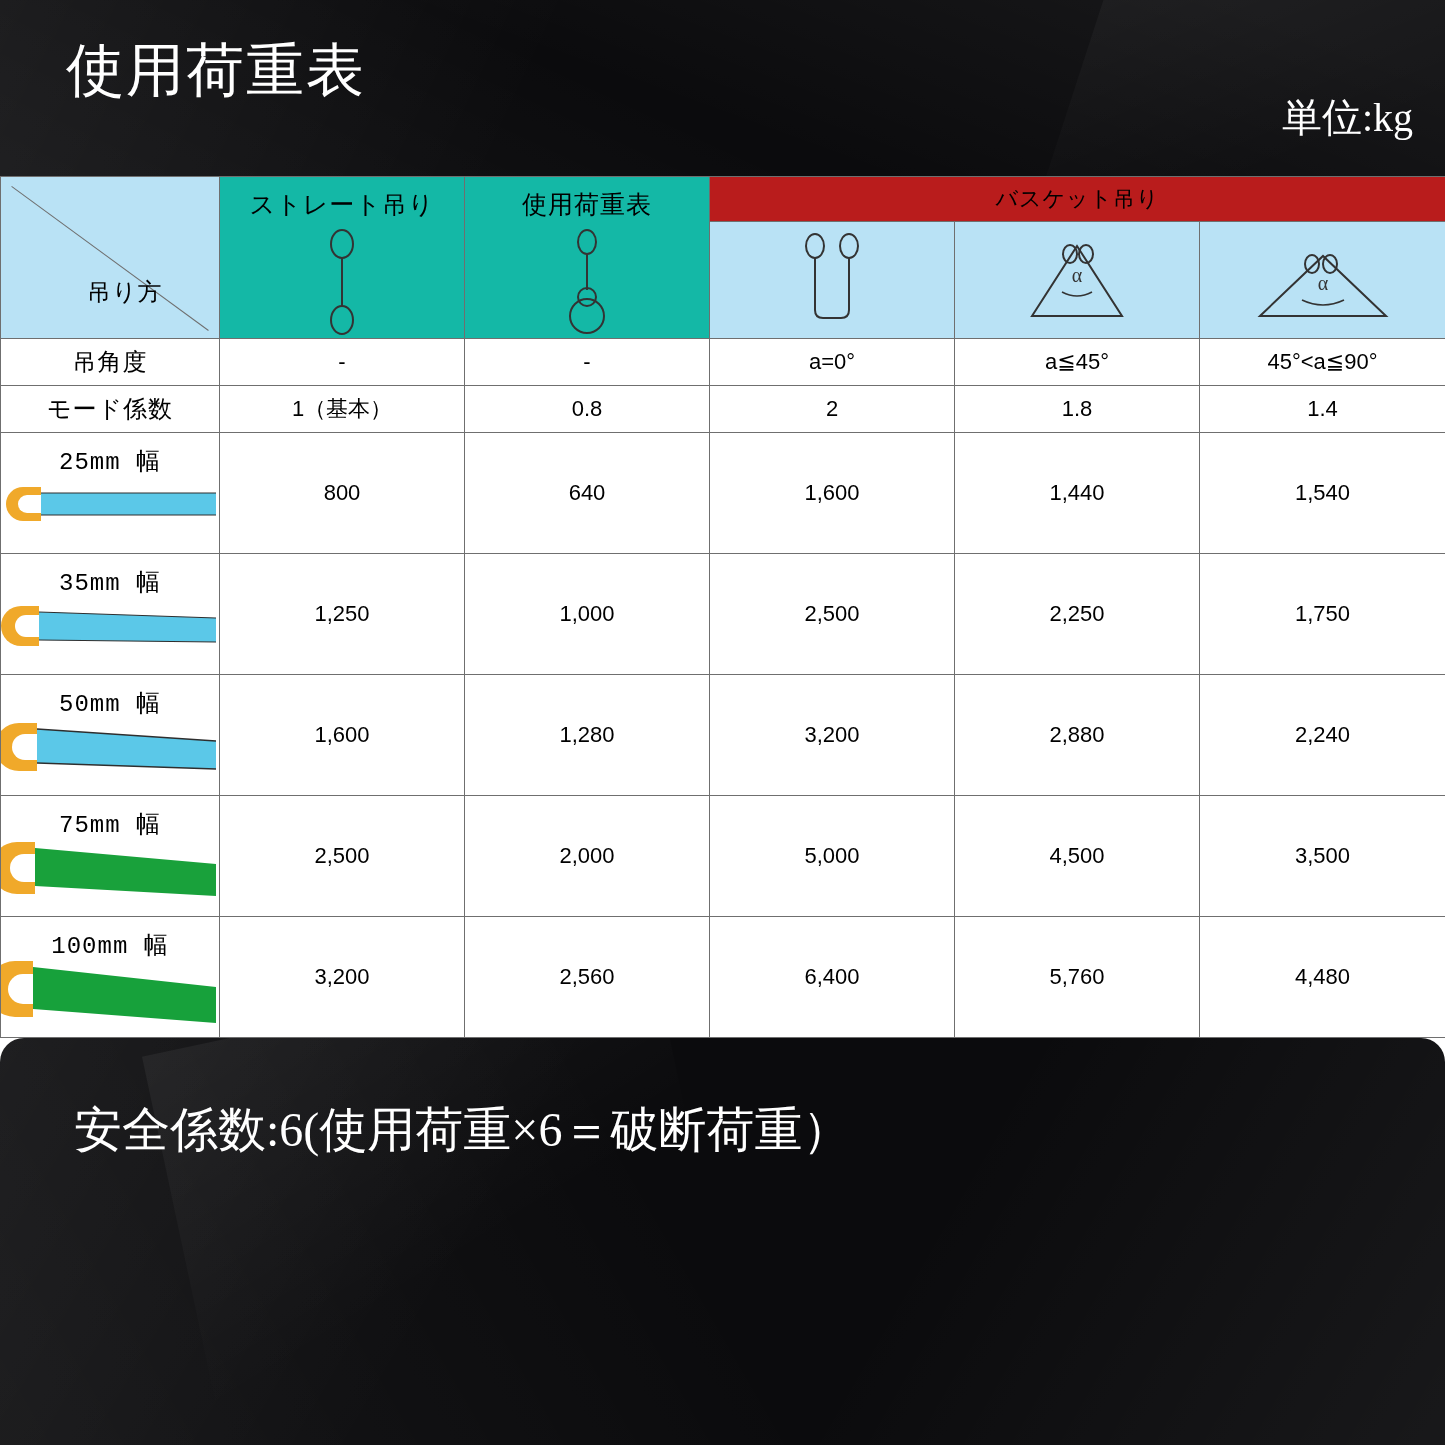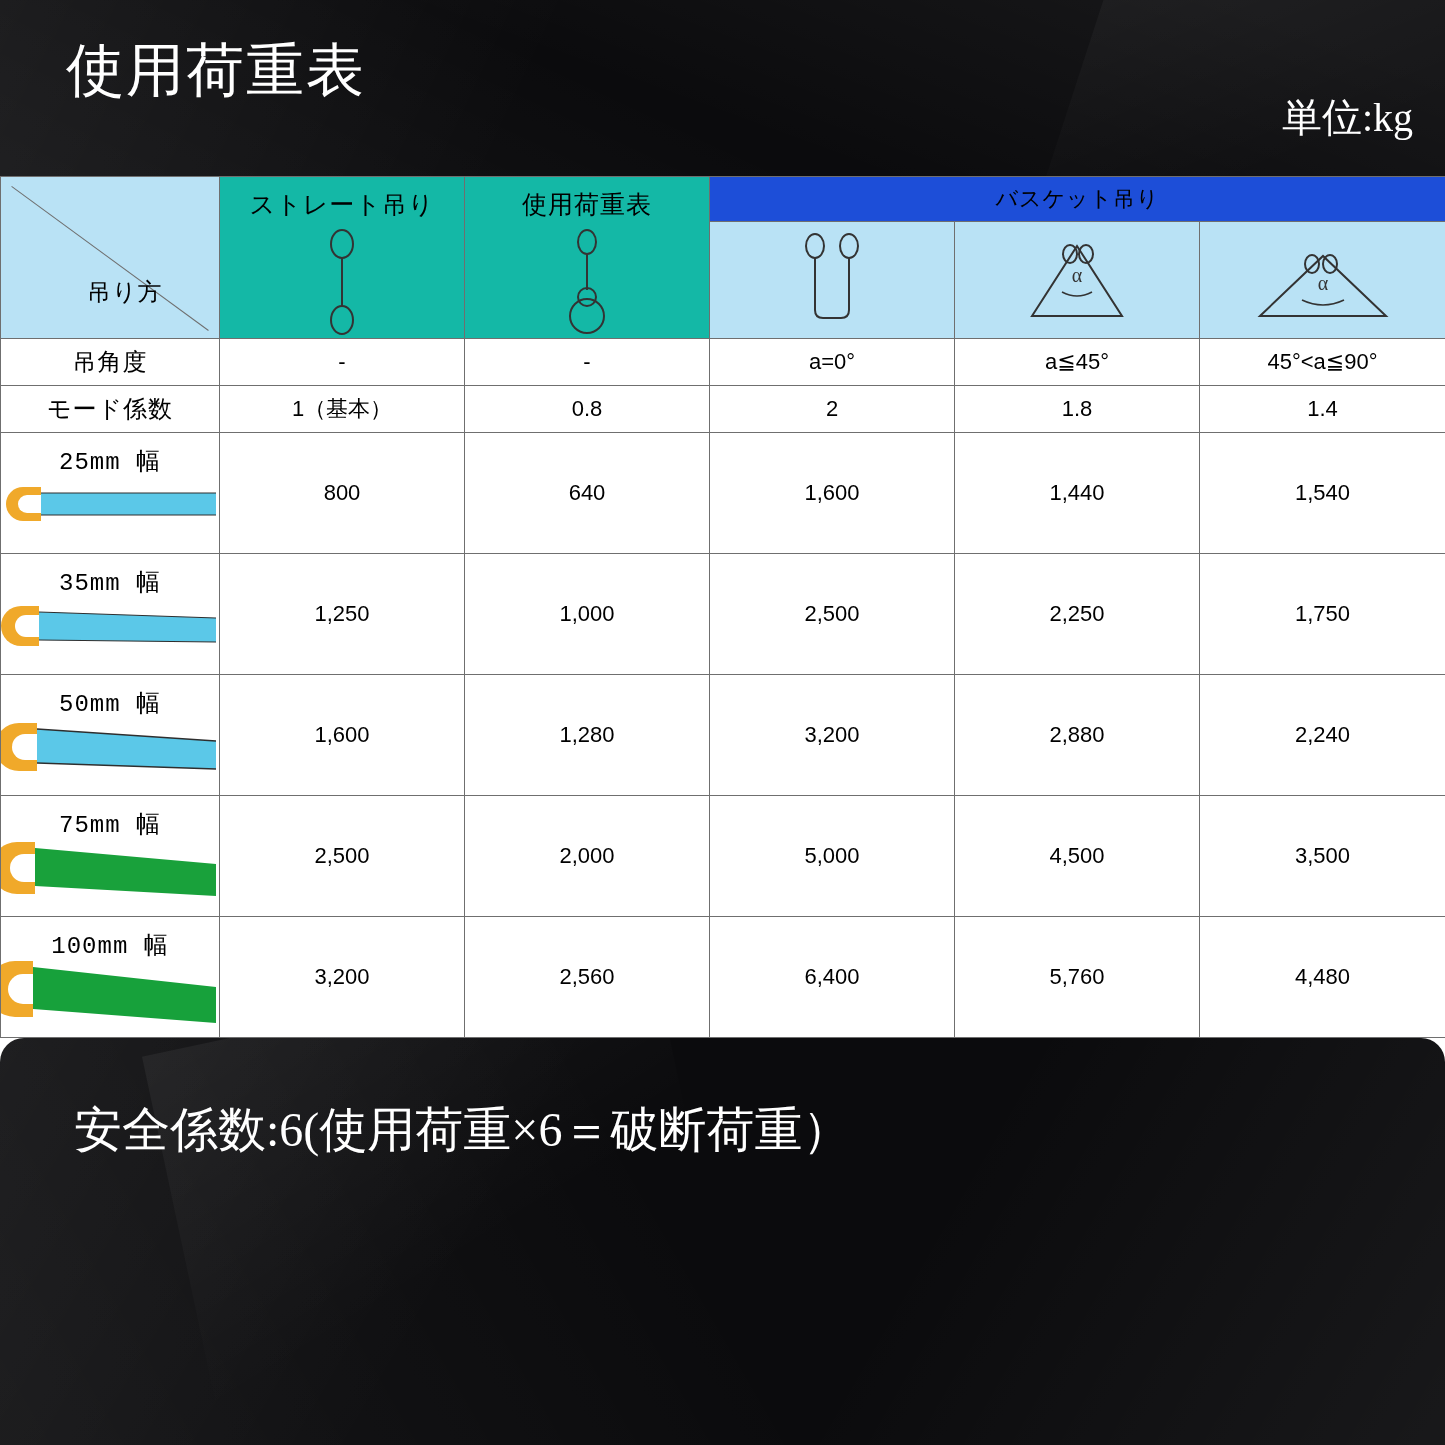--- a/index.html
+++ b/index.html
@@ -143,21 +143,21 @@
     flex: 1 1 auto;
     display: flex;
     align-items: center;
     justify-content: center;
     width: 100%;
   }
   .basket-head-top {
     height: 44px;
     font-size: 25px;
     letter-spacing: 1px;
-    background: #1d4ed8;
+    background: #b91c1c;
   }
   .basket-head-icons { height: 116px; background: #b9e2f5; }
   .basket-icon-cell {
     height: 116px;
     background: #b9e2f5;
     display: flex;
     align-items: center;
     justify-content: center;
   }
 

